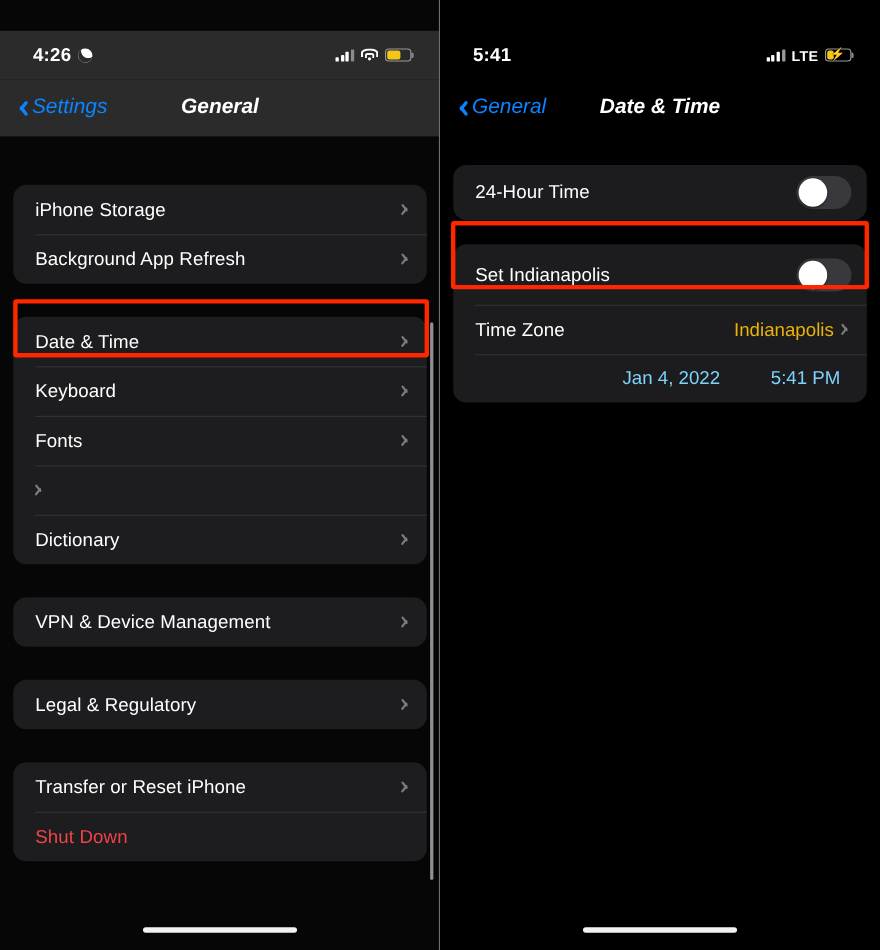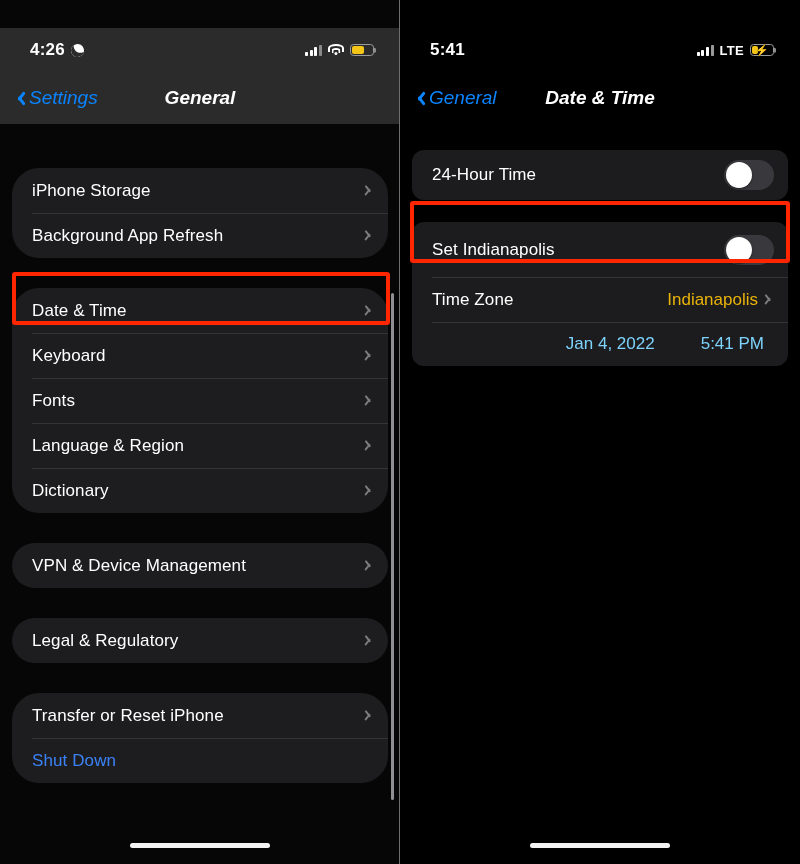--- a/index.html
+++ b/index.html
@@ -57,26 +57,26 @@
     content:""; position:absolute; left:3px; width:2.6px; height:10px; background:#0a84ff; border-radius:2px;
   }
   .chev-left:before { top:1.6px; transform-origin:bottom center; transform:rotate(38deg); }
   .chev-left:after  { top:8.2px; transform-origin:top center; transform:rotate(-38deg); }
   .nav-title { position:absolute; left:0; right:0; text-align:center; color:#fff; font-size:19px; font-weight:700; pointer-events:none; }
 
   
   .content { position:relative; padding:0 12px; }
   .left .content { margin-top:-10px; }
   .group { background:#1c1c1e; border-radius:12px; overflow:hidden; }
-  .left .group  { background:#1d1d1f;border-radius:27px; }
+  .left .group  { background:#1d1d1f; }
   .right .group { background:#1c1c1e; }
   .row { position:relative; display:flex; align-items:center; justify-content:space-between; height:45px; padding:0 14px 0 20px; cursor:pointer; }
   .row + .row:before { content:""; position:absolute; left:20px; right:0; top:0; height:1px; background:#343436; }
   .row-label { color:#fff; font-size:17px; letter-spacing:.1px; white-space:nowrap; }
-  .row-label.accent { color:#3b82f6; }
+  .row-label.accent { color:#ef4444; }
   .row-right { display:flex; align-items:center; gap:7px; }
   .row-value { color:#eab308; font-size:17px; }
   .chev { width:9px; height:15px; position:relative; flex:0 0 auto; opacity:.62; }
   .chev:before, .chev:after { content:""; position:absolute; right:3px; width:2.1px; height:7.6px; background:#b6b6ba; border-radius:2px; }
   .chev:before { top:.8px; transform-origin:bottom center; transform:rotate(-38deg); }
   .chev:after  { top:6.2px; transform-origin:top center; transform:rotate(38deg); }
 
   
   .toggle { width:50px; height:30px; border-radius:16px; background:#39393d; position:relative; flex:0 0 auto; cursor:pointer; }
   .toggle .knob { position:absolute; top:2px; left:2px; width:26px; height:26px; border-radius:50%; background:#fff; box-shadow:0 1px 2px rgba(0,0,0,.5); }
@@ -183,21 +183,20 @@
               <span class="chev"></span>
             </span>
         </div>
         <div class="row">
           <span class="row-label">Fonts</span>
           <span class="row-right">
               <span class="chev"></span>
             </span>
         </div>
         <div class="row">
-          <span class="row-label">Language &amp; Region</span>
           <span class="row-right">
               <span class="chev"></span>
             </span>
         </div>
         <div class="row">
           <span class="row-label">Dictionary</span>
           <span class="row-right">
               <span class="chev"></span>
             </span>
         </div>

